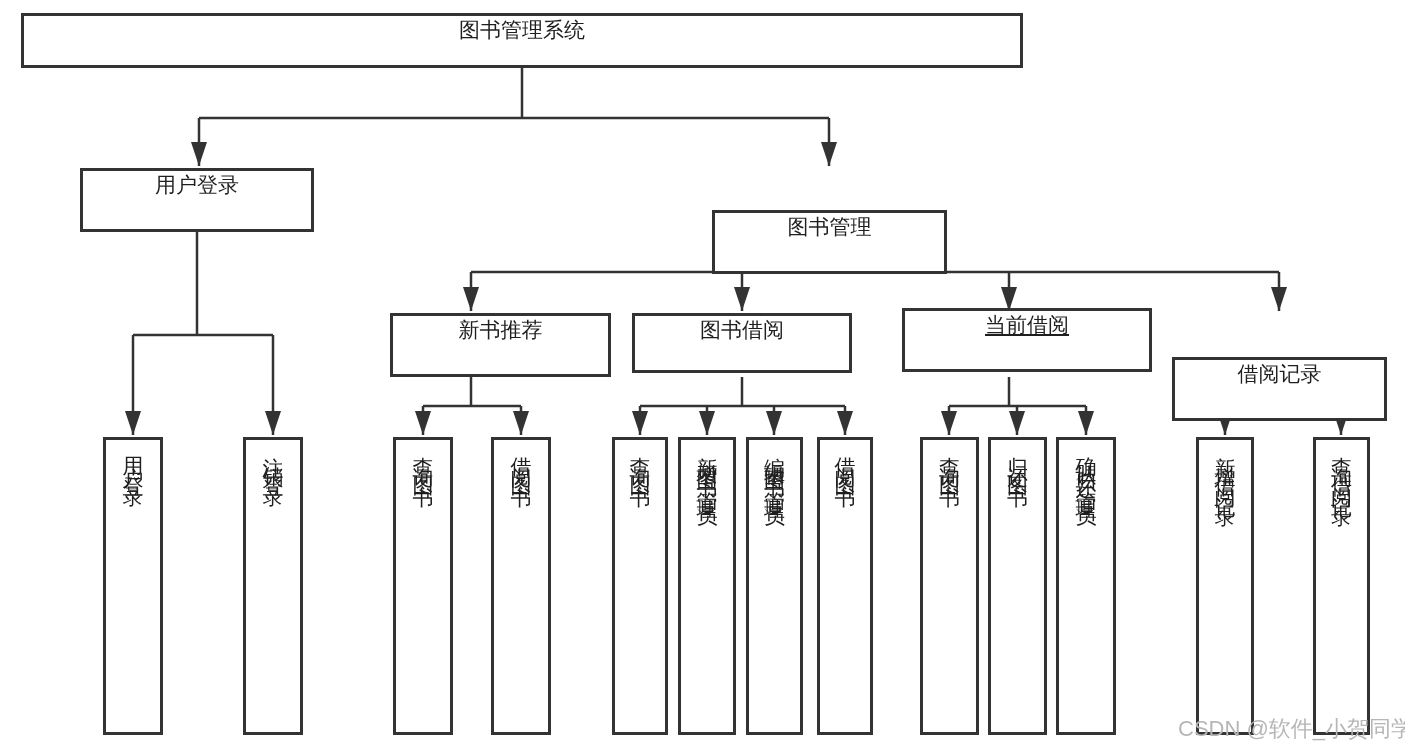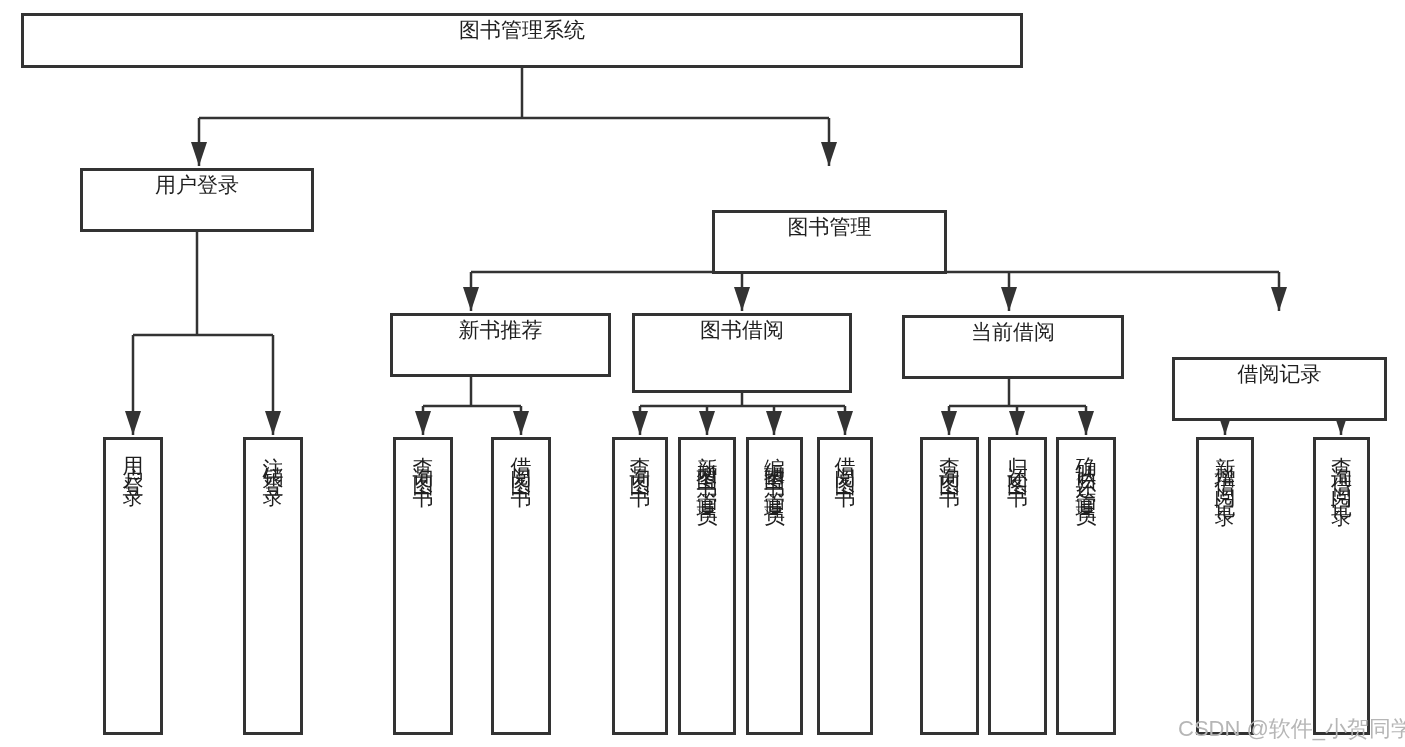--- a/index.html
+++ b/index.html
@@ -44,22 +44,22 @@
     white-space: normal;
   }
   .node.v .lbl.tight {
     letter-spacing: 7px;
   }
   
   #n-root           { left: 21px;   top: 13px;  width: 1002px; height: 55px; }
   #n-user-login     { left: 80px;   top: 168px; width: 234px;  height: 64px; }
   #n-book-mgmt      { left: 712px;  top: 168px; width: 235px;  height: 64px; margin-top: 42px; }
   #n-new-book-rec   { left: 362px;  top: 313px; width: 221px;  height: 64px; margin-left: 28px; }
-  #n-book-borrow    { left: 632px;  top: 313px; width: 220px;  height: 80px; }
-  #n-current-borrow { left: 902px;  top: 315px; width: 222px;  height: 64px; }
+  #n-book-borrow    { left: 632px;  top: 313px; width: 220px;  height: 60px; }
+  #n-current-borrow { left: 902px;  top: 308px; width: 250px;  height: 64px; text-decoration: underline; }
   #n-borrow-records { left: 1172px; top: 313px; width: 215px;  height: 64px; margin-top: 44px; }
   .leaf { top: 437px; height: 298px; }
   #n-leaf-user-login { left: 103px;  width: 60px; }
   #n-leaf-logout     { left: 243px;  width: 60px; }
   #n-leaf-nb-query   { left: 393px;  width: 60px; }
   #n-leaf-nb-borrow  { left: 491px;  width: 60px; }
   #n-leaf-bb-query   { left: 612px;  width: 56px; }
   #n-leaf-bb-add     { left: 678px;  width: 58px; }
   #n-leaf-bb-edit    { left: 746px;  width: 57px; }
   #n-leaf-bb-borrow  { left: 817px;  width: 56px; }

